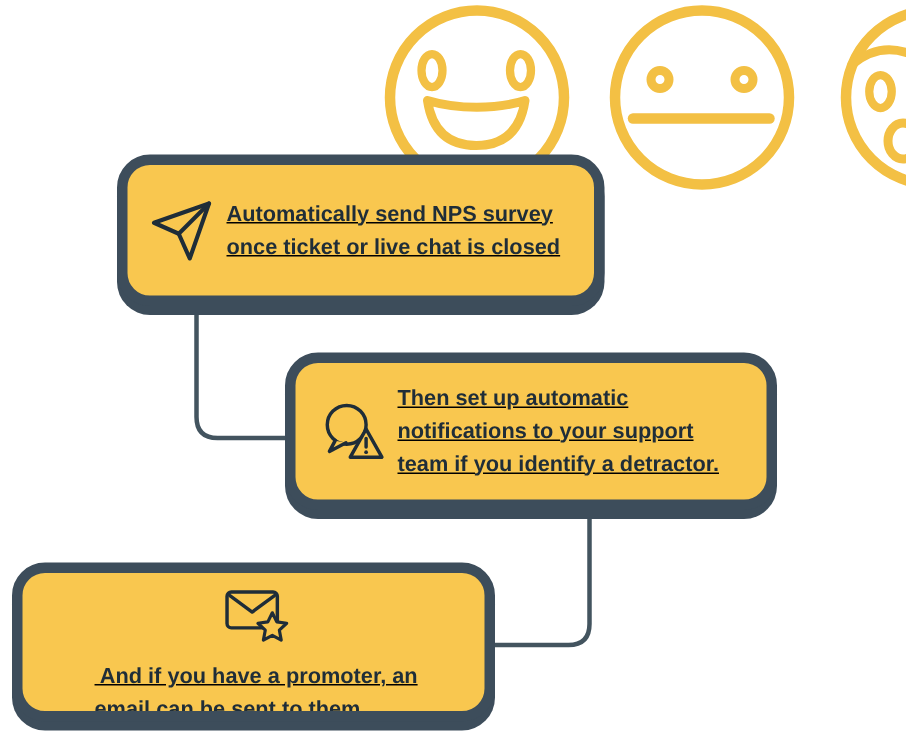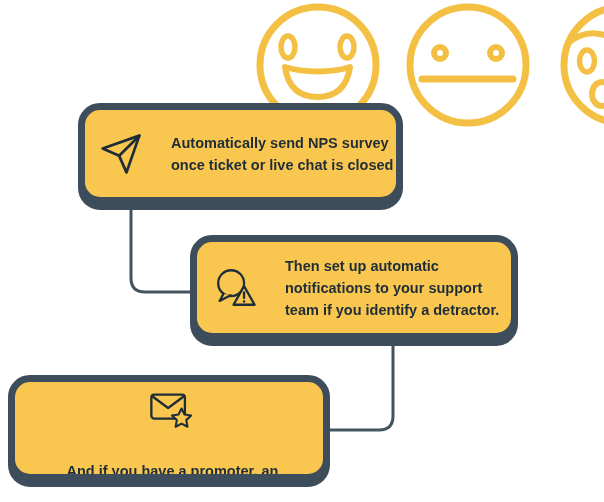--- a/index.html
+++ b/index.html
@@ -22,22 +22,23 @@
   .connectors{position:absolute;left:0;top:0;z-index:2;}
   .connectors path{fill:none;stroke:var(--connector-slate);stroke-width:3;stroke-linecap:round;}
   
   .card{
     position:absolute;z-index:3;
     background:var(--card-yellow);
     border:7px solid var(--outline-slate);
     border-radius:22px;
     box-shadow:0 6px 0 var(--outline-slate);
     display:flex;align-items:center;
-    gap:28px;padding:4px 10px 4px 14px;
+    gap:8px;padding:4px 10px 4px 14px;
     overflow:hidden;
+    text-decoration:underline;
   }
   .card-1{left:78px;top:103px;width:325px;height:101px;}
   .card-2{left:190px;top:235px;width:328px;height:105px;}
   .card-3{left:8px;top:375px;width:322px;height:106px;flex-direction:column;}
   .card .icon{flex:0 0 auto;display:block;}
   .card .icon svg{display:block;}
   .card .icon .stroke{fill:none;stroke:var(--ink);stroke-linecap:round;stroke-linejoin:round;}
   .card .icon .mask{fill:var(--card-yellow);stroke:var(--ink);stroke-linecap:round;stroke-linejoin:round;}
   .card p{
     font-size:14.5px;line-height:22px;font-weight:700;

